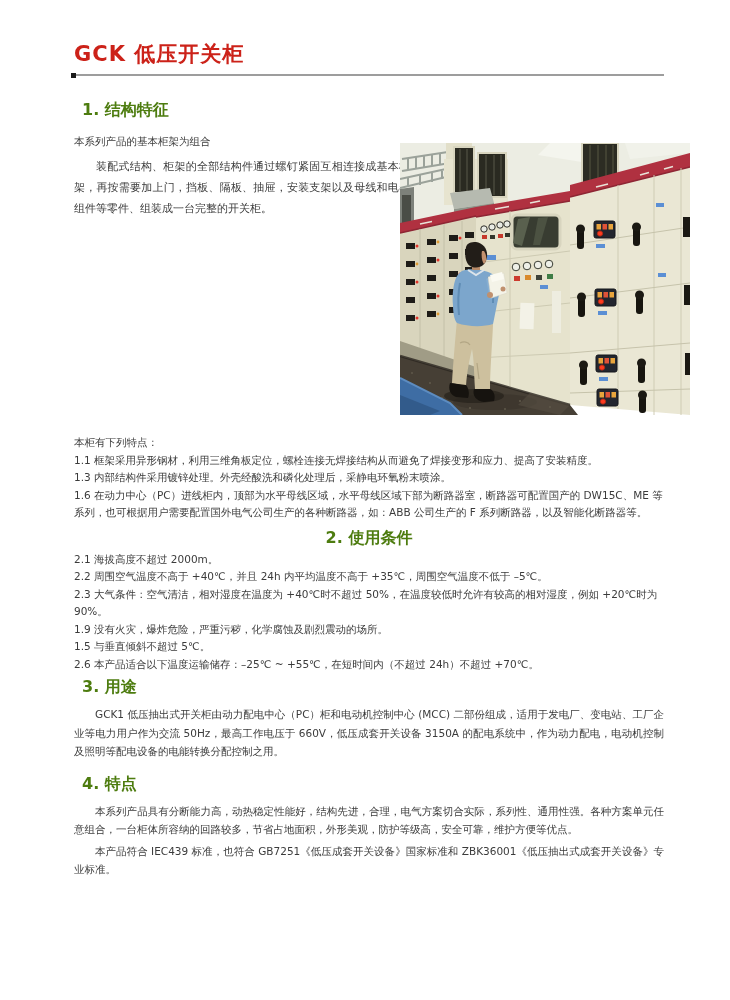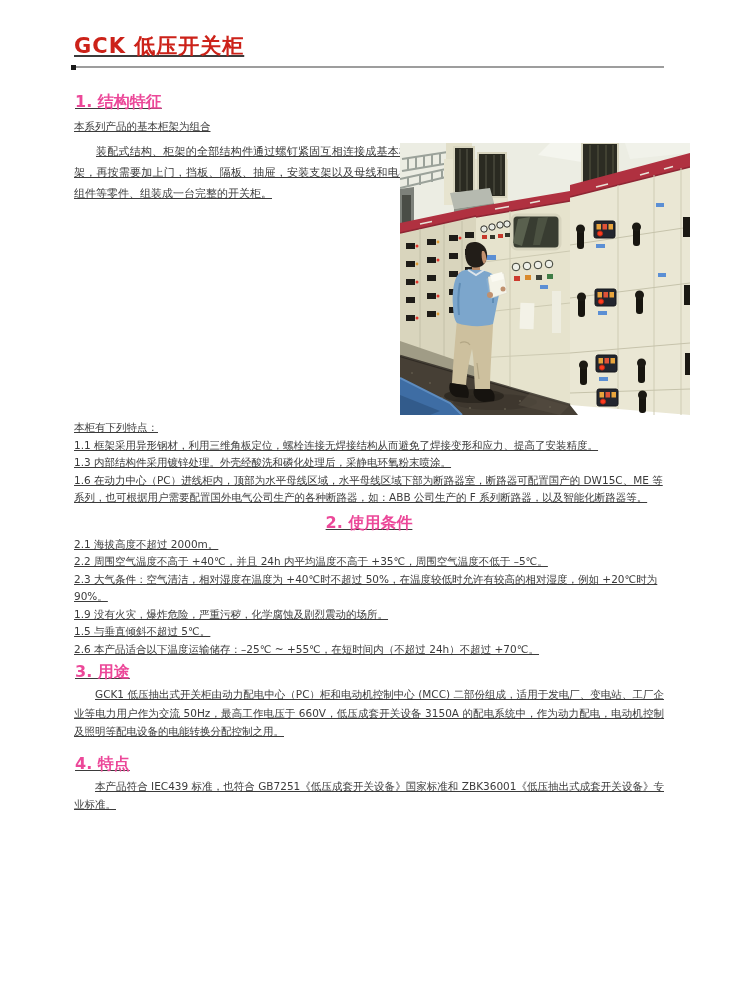--- a/index.html
+++ b/index.html
@@ -4,40 +4,40 @@
 <style>
   html,body { margin:0; padding:0; background:#ffffff; }
   .page {
     position:relative;
     width:730px; height:1000px;
     background:#ffffff;
     font-family:"DejaVu Sans","Liberation Sans",sans-serif;
     color:#3b3b3b;
     overflow:hidden;
   }
-  .content { position:absolute; left:74px; top:4px; width:590px;text-decoration:underline; }
+  .content { position:absolute; left:74px; top:12px; width:590px; }
 
   .doc-title {
     margin:30px 0 0 0;
     font-size:21px; line-height:25px;
     font-weight:bold; letter-spacing:1px;
     color:#cc2219;
   }
   .divider {
     position:relative; margin-top:7px;
     height:2px; background:#9d9d9d;
   }
   .divider .dot {
     position:absolute; left:-3px; top:-1.5px;
     width:5px; height:5px; background:#1a1a1a;
   }
 
   .h-section {
     font-size:16px; line-height:20px; font-weight:bold;
-    color:#ec4899; margin:1px;
+    color:#4d7c0f; margin:8px;
   }
   .h1-sec { margin-top:24px; }
   .h2-sec { margin-top:6px; margin-bottom:3px;text-align:center; }
   .h3-sec { margin-top:4px; }
   .h4-sec { margin-top:13px; }
 
   .s1-body { height:306px; width:336px; overflow:hidden; }
   .intro { margin:5px 0 0 0; font-size:10.5px; line-height:16px; }
   .lead-para {
     margin:7px 0 0 0;
@@ -84,20 +84,21 @@
     <p class="li">2.2 周围空气温度不高于 +40℃，并且 24h 内平均温度不高于 +35℃，周围空气温度不低于 –5℃。</p>
     <p class="li">2.3 大气条件：空气清洁，相对湿度在温度为 +40℃时不超过 50%，在温度较低时允许有较高的相对湿度，例如 +20℃时为 90%。</p>
     <p class="li">1.9 没有火灾，爆炸危险，严重污秽，化学腐蚀及剧烈震动的场所。</p>
     <p class="li">1.5 与垂直倾斜不超过 5℃。</p>
     <p class="li">2.6 本产品适合以下温度运输储存：–25℃ ~ +55℃，在短时间内（不超过 24h）不超过 +70℃。</p>
 
     <h2 class="h-section h3-sec">3. 用途</h2>
     <p class="body-para">GCK1 低压抽出式开关柜由动力配电中心（PC）柜和电动机控制中心 (MCC) 二部份组成，适用于发电厂、变电站、工厂企业等电力用户作为交流 50Hz，最高工作电压于 660V，低压成套开关设备 3150A 的配电系统中，作为动力配电，电动机控制及照明等配电设备的电能转换分配控制之用。</p>
 
     <h2 class="h-section h4-sec">4. 特点</h2>
+    <p class="body-para">本系列产品具有分断能力高，动热稳定性能好，结构先进，合理，电气方案切合实际，系列性、通用性强。各种方案单元任意组合，一台柜体所容纳的回路较多，节省占地面积，外形美观，防护等级高，安全可靠，维护方便等优点。</p>
     <p class="body-para">本产品符合 IEC439 标准，也符合 GB7251《低压成套开关设备》国家标准和 ZBK36001《低压抽出式成套开关设备》专业标准。</p>
 
   </div>
 
   <div class="photo">
     <svg width="290" height="272" viewBox="0 0 290 272" xmlns="http://www.w3.org/2000/svg">
 
       <g>
         <rect x="0" y="0" width="290" height="80" fill="#ecede3"></rect>
         <polygon points="150,0 210,0 188,20 138,12" fill="#f4f5ee"></polygon>

